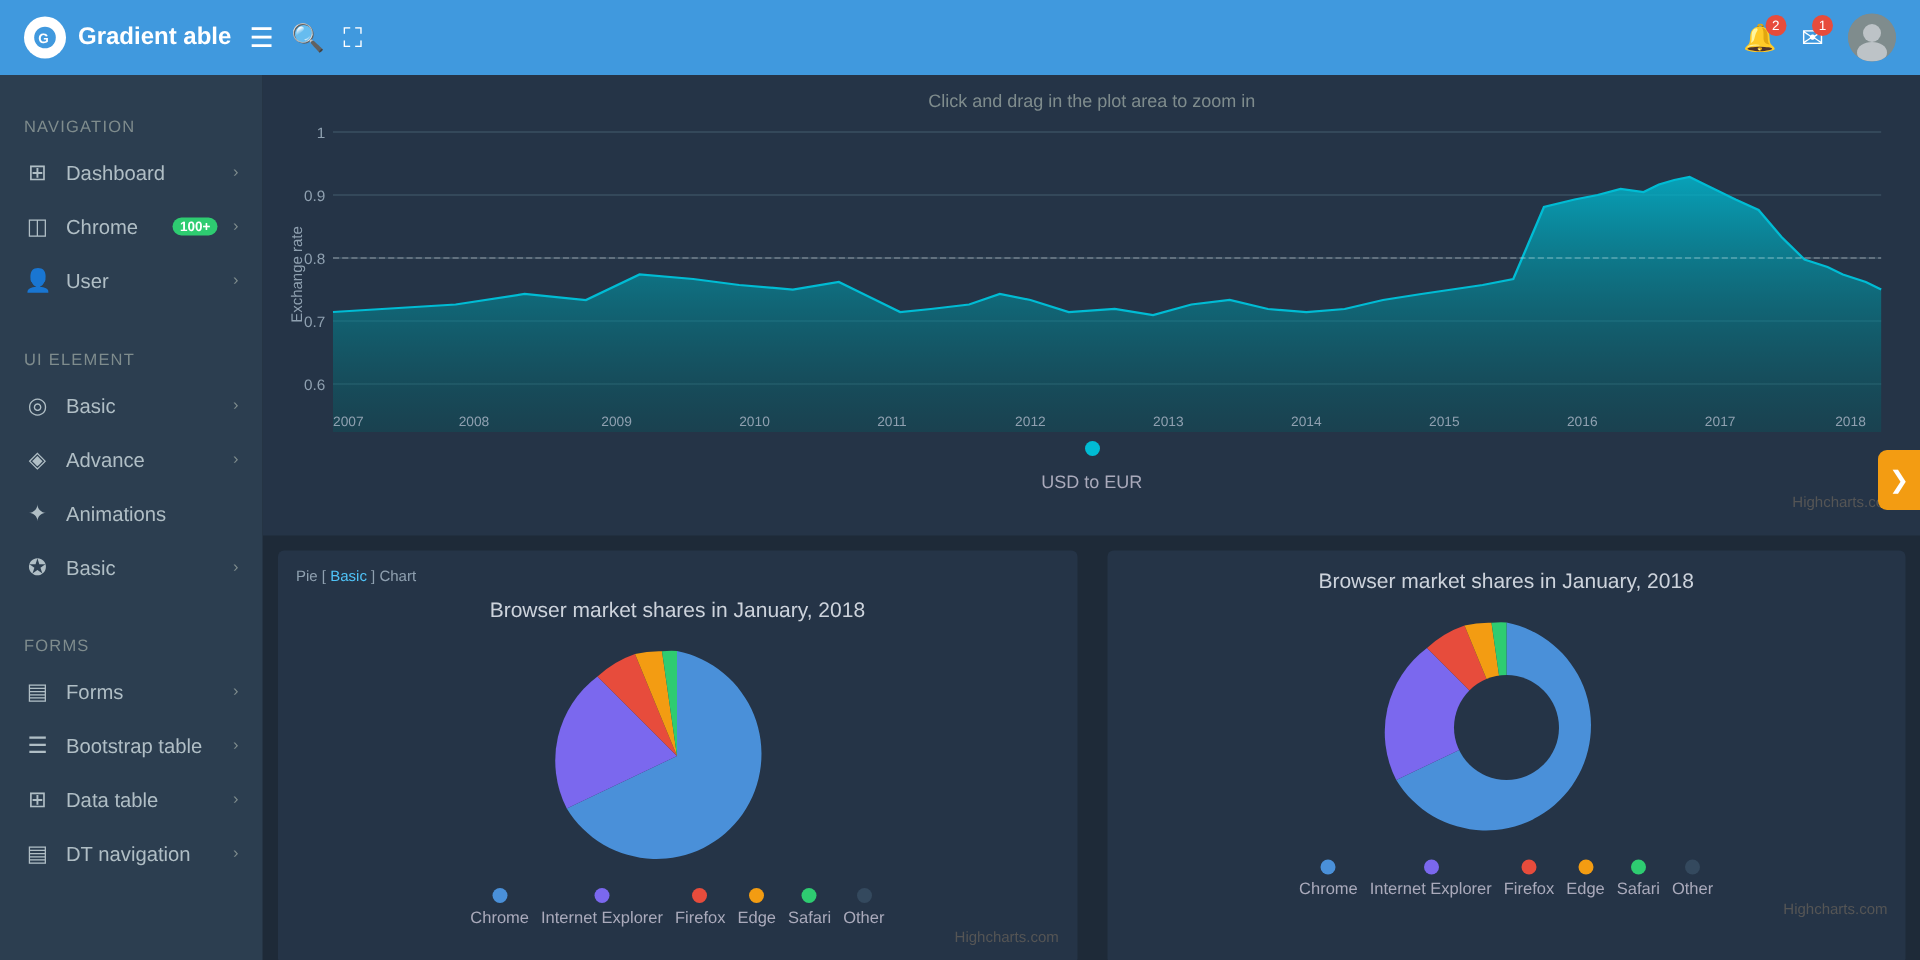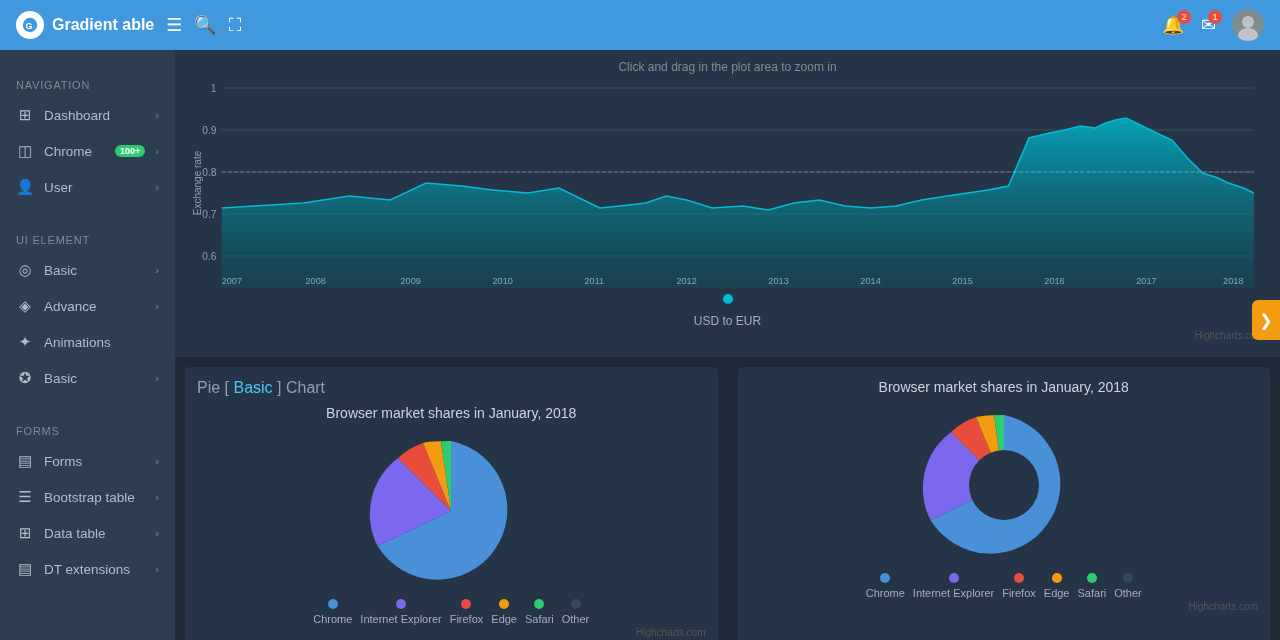--- a/index.html
+++ b/index.html
@@ -90,21 +90,21 @@
     .pie-row { display: flex; gap: 0; }
     .pie-card {
       flex: 1;
       background: #253447;
       margin: 10px;
       border-radius: 4px;
       padding: 12px;
       position: relative;
     }
     .pie-card-title {
-      font-size: 16px;
+      font-size: 10px;
       color: #8fa0b0;
       margin-bottom: 8px;
       font-weight: 400;
     }
     .pie-card-title .bracket { color: #4fc3f7; }
     .pie-chart-heading { text-align: center; font-size: 14px; color: #cdd3dc; margin-bottom: 10px; }
     .pie-svg-wrap { display: flex; justify-content: center; align-items: center; height: 160px; }
     .pie-legend { display: flex; flex-wrap: wrap; justify-content: center; gap: 8px; font-size: 11px; color: #aab; margin-top: 8px; }
     .pie-legend-item { display: flex; align-items: center; gap: 4px; flex-direction: column; }
 
@@ -218,21 +218,21 @@
       <span class="item-label">Bootstrap table</span>
       <span class="chevron">›</span>
     </div>
     <div class="sidebar-item">
       <span class="item-icon">⊞</span>
       <span class="item-label">Data table</span>
       <span class="chevron">›</span>
     </div>
     <div class="sidebar-item">
       <span class="item-icon">▤</span>
-      <span class="item-label">DT extensions</span>
+      <span class="item-label">DT navigation</span>
       <span class="chevron">›</span>
     </div>
 
   </nav>
 
   <main class="main">
 
     <div class="area-chart-container">
       <div class="chart-hint">Click and drag in the plot area to zoom in</div>
       <div class="area-chart-wrap">

